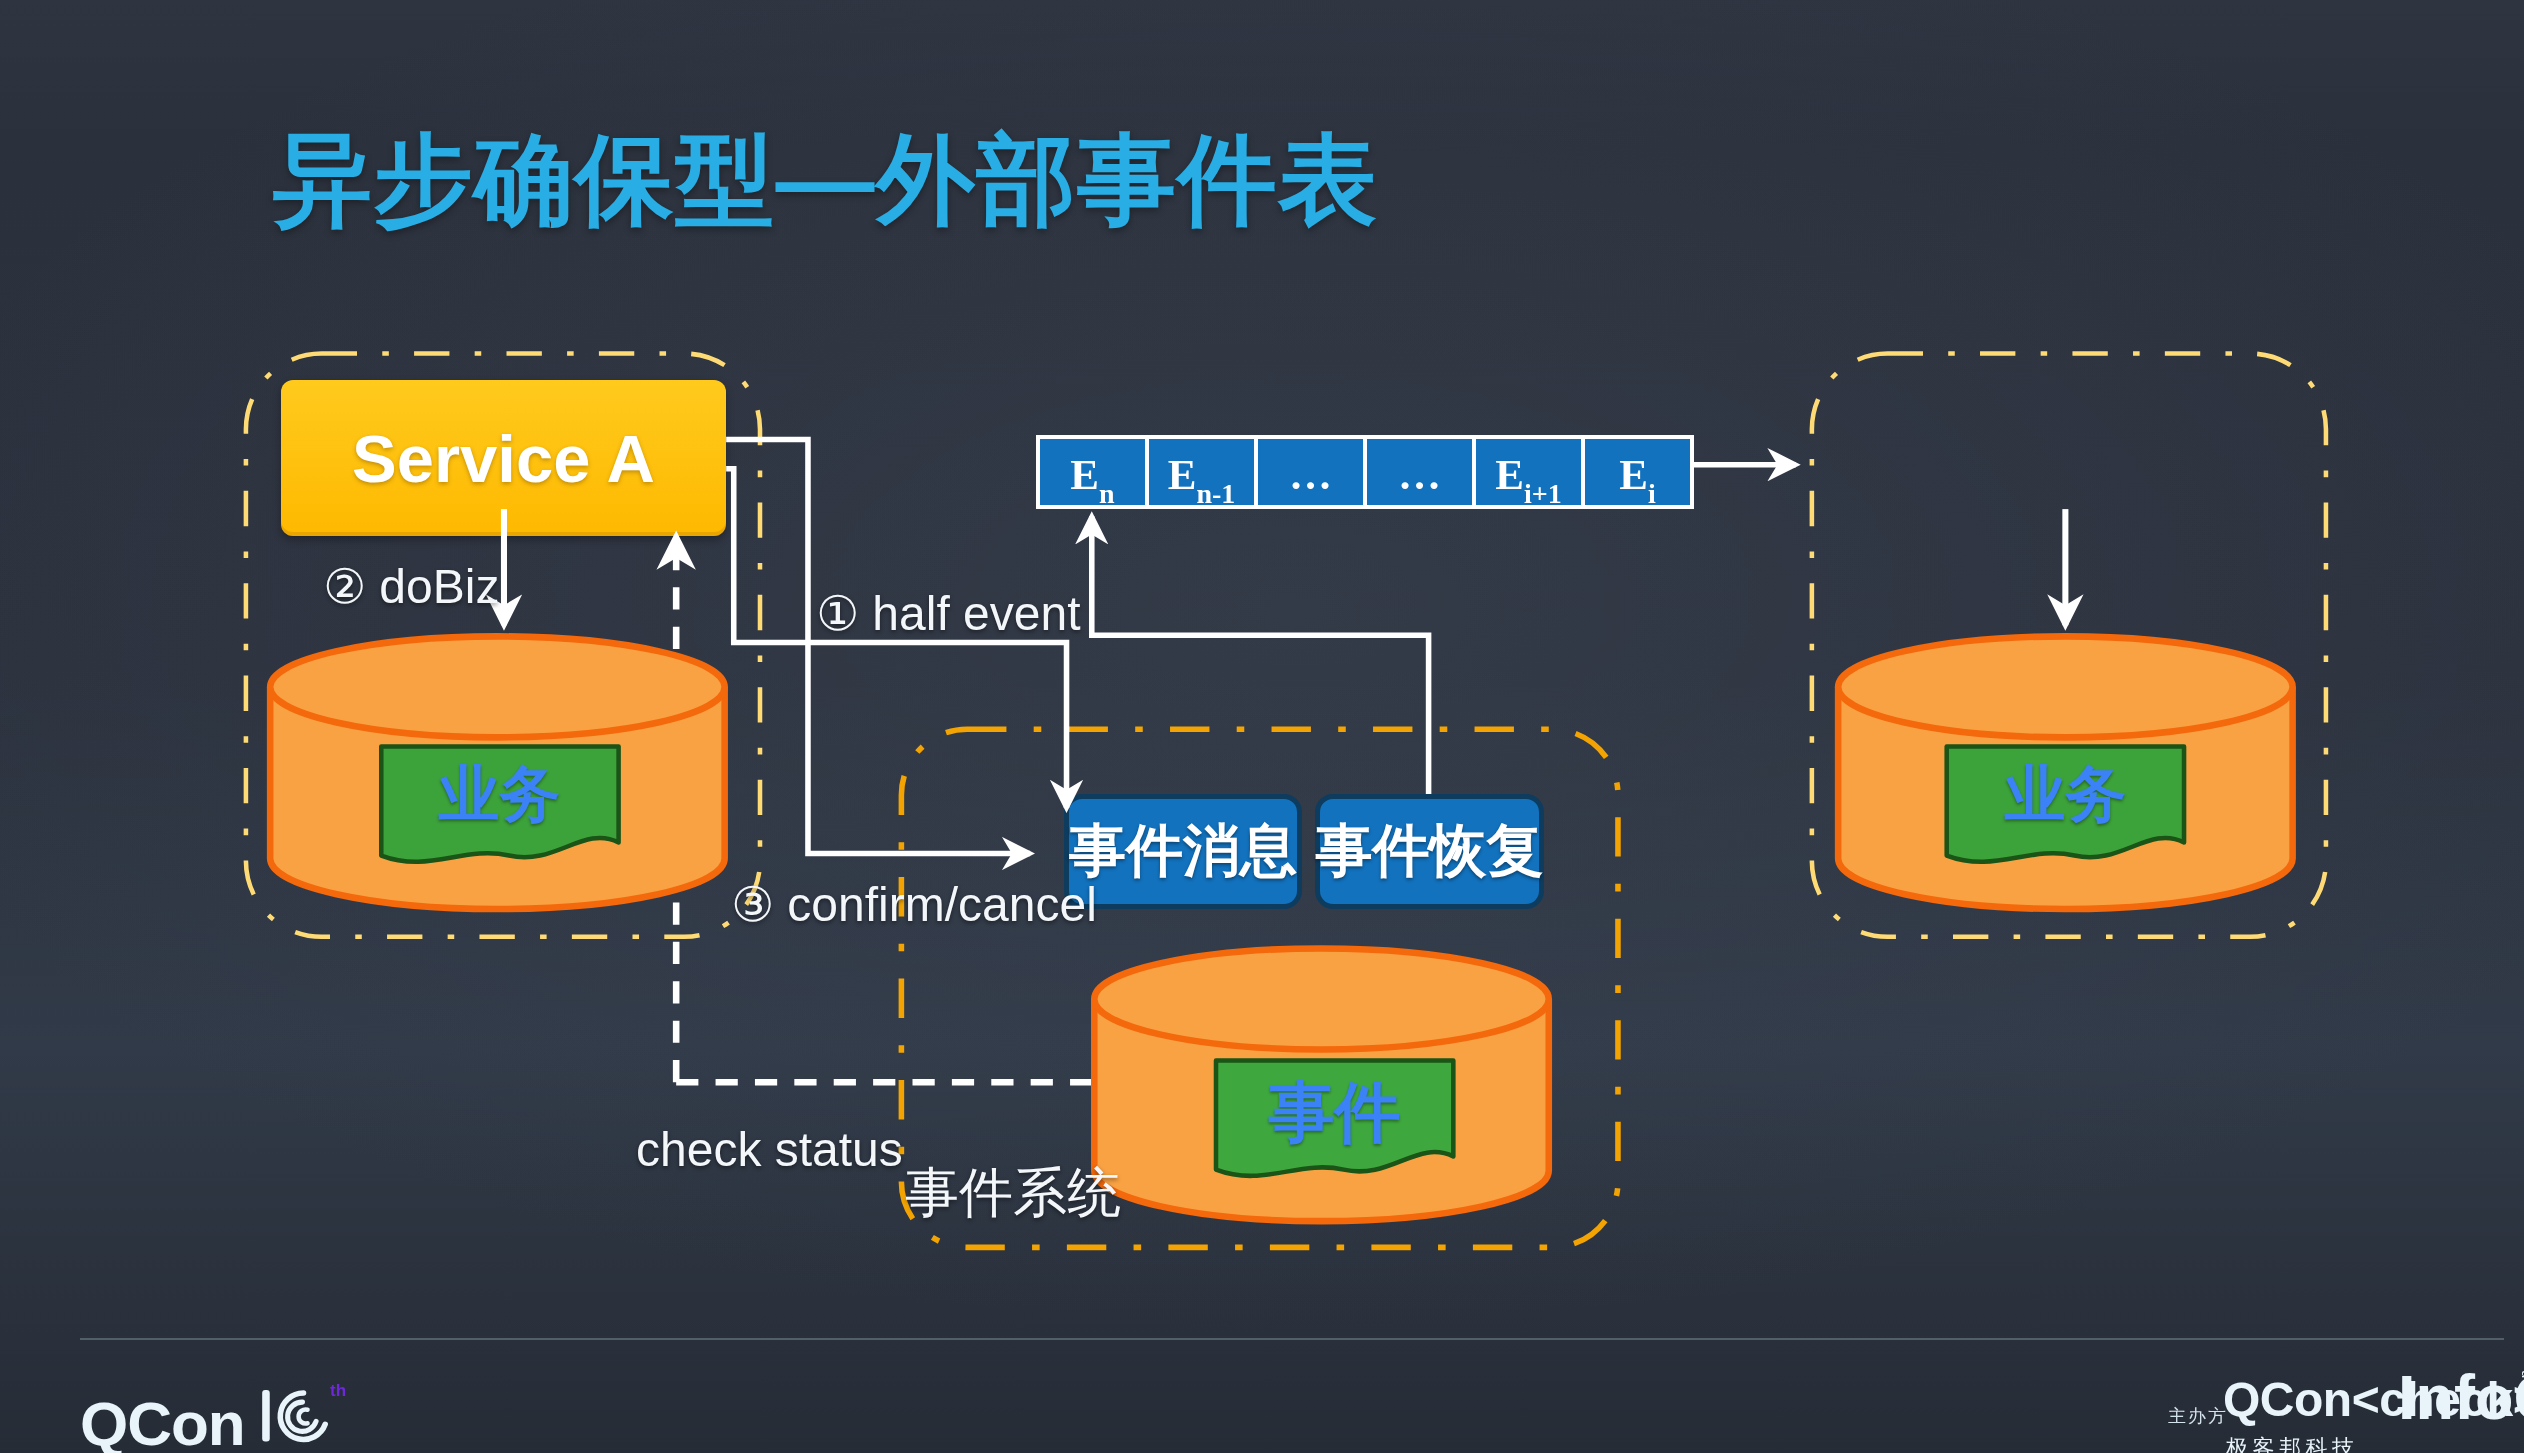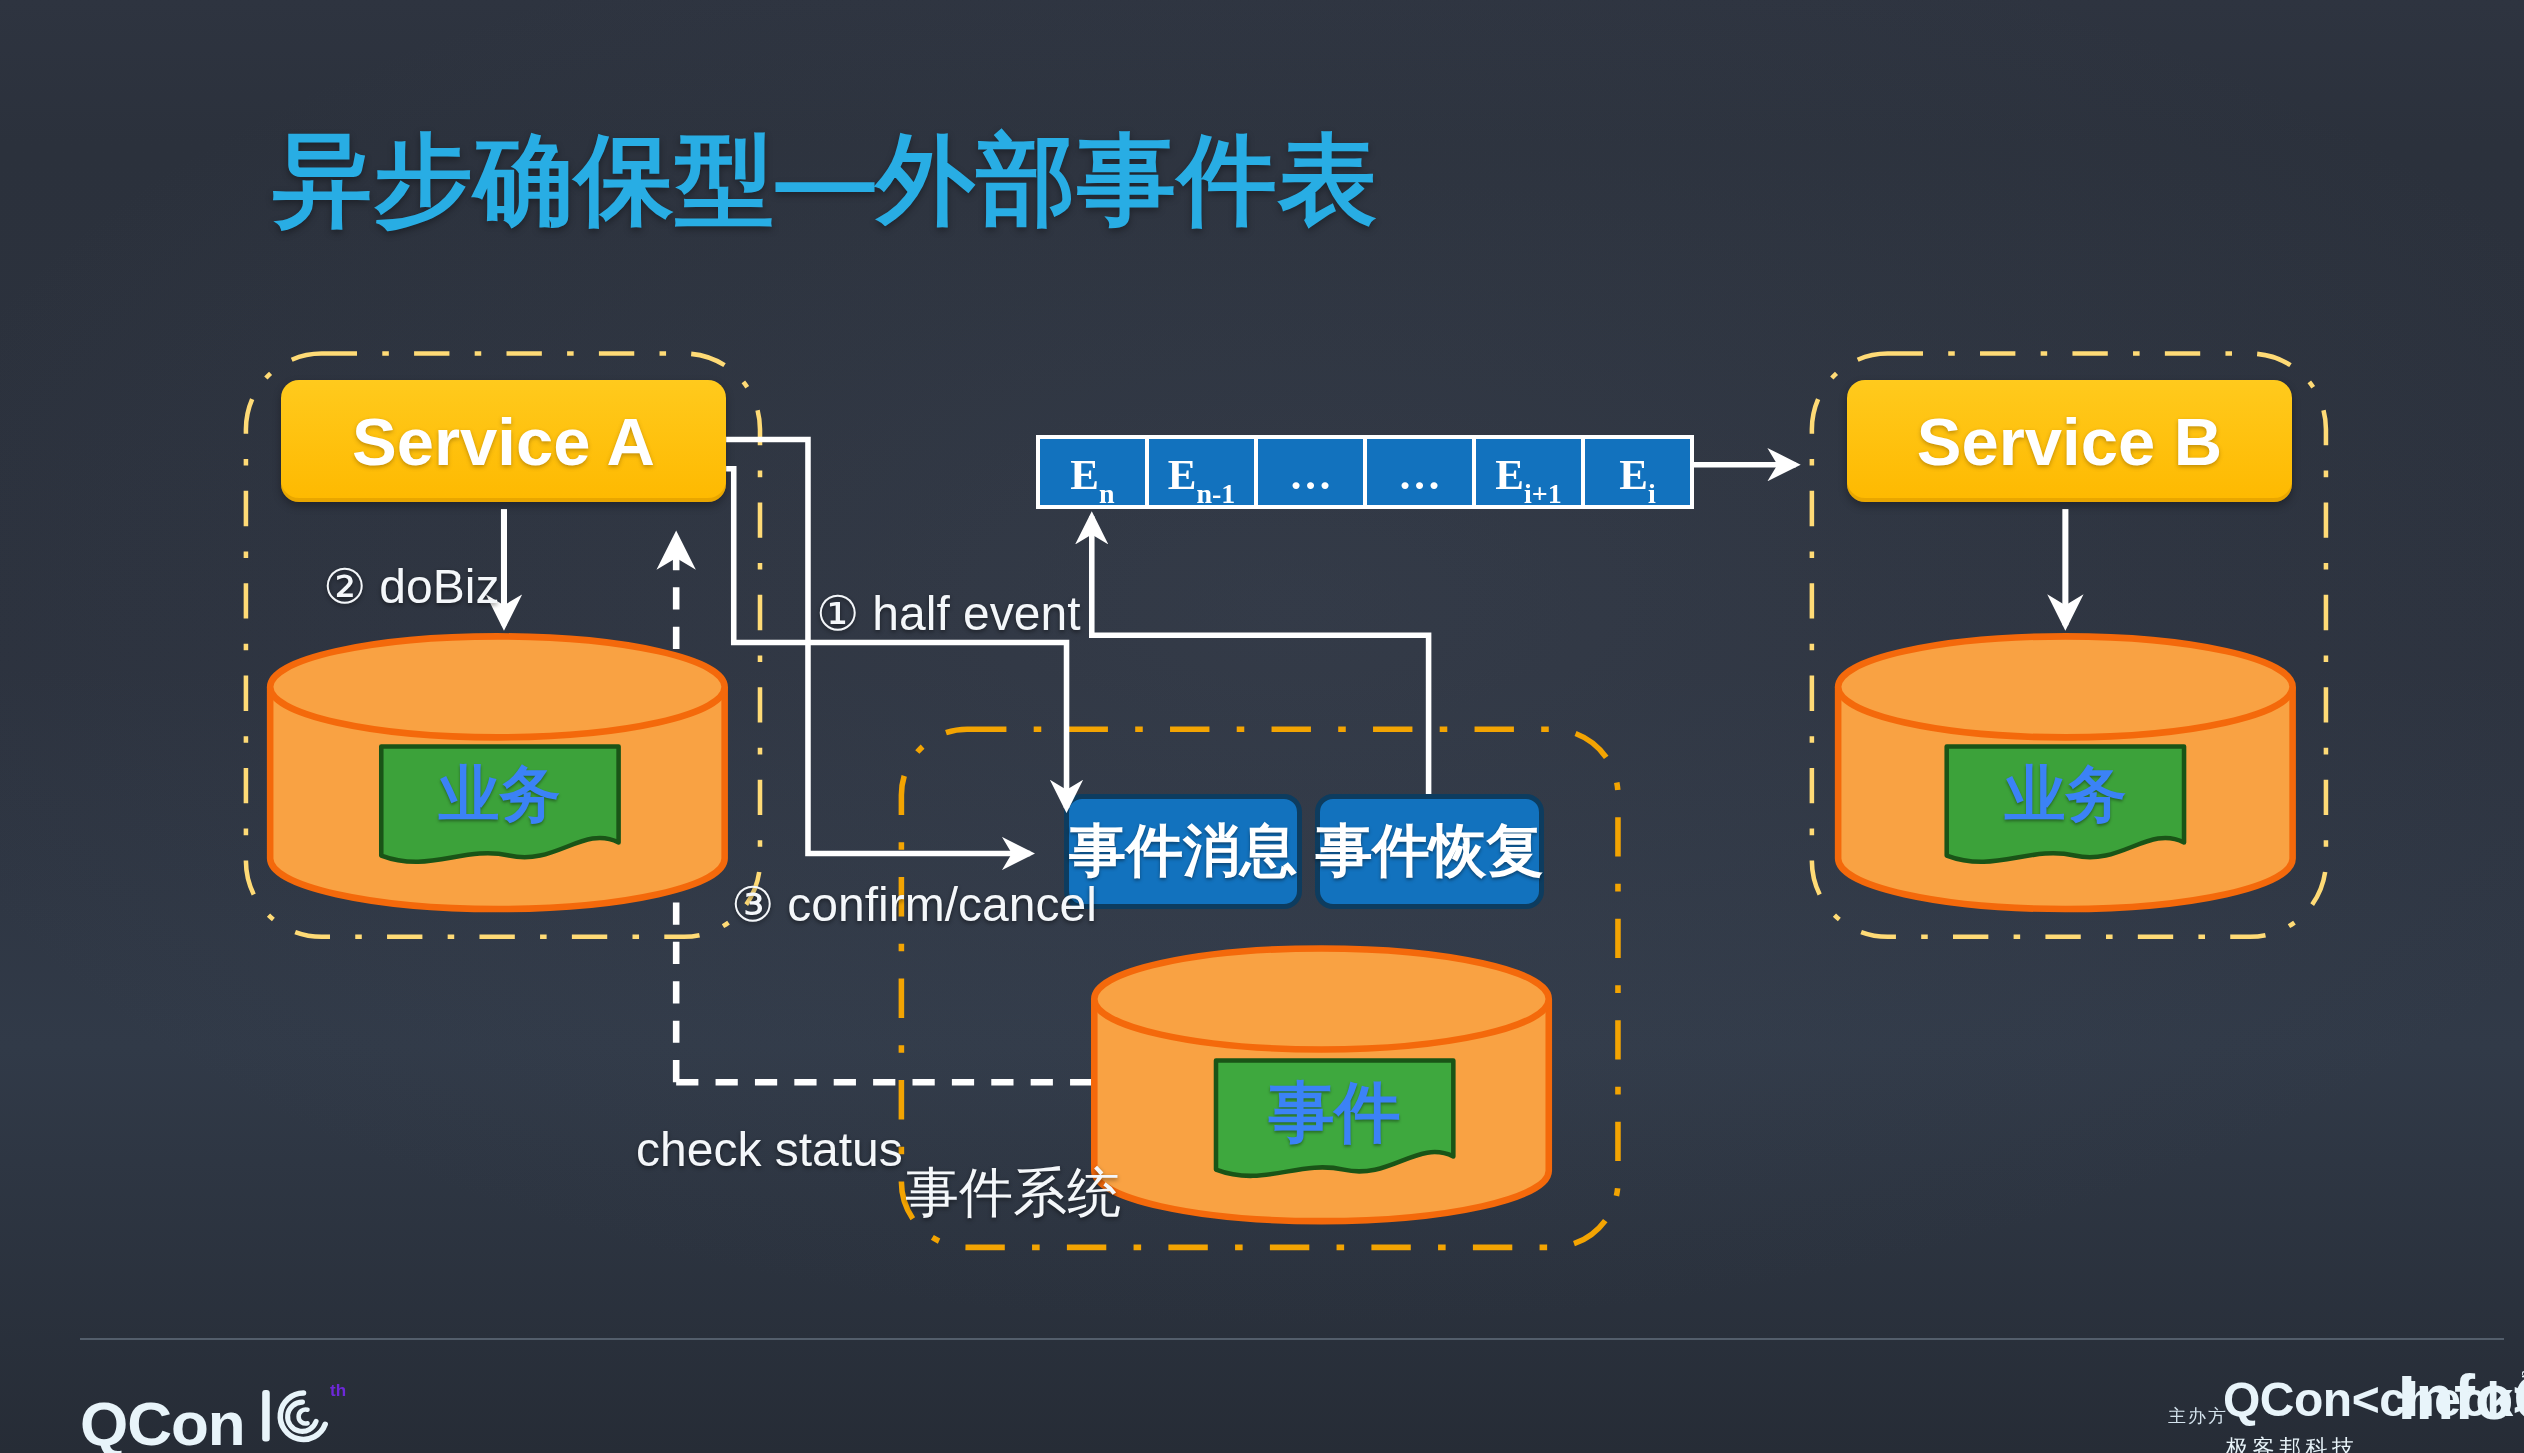--- a/index.html
+++ b/index.html
@@ -13,21 +13,21 @@
   #stage{position:relative;width:2585px;height:1454px;}
   #shapes{position:absolute;left:0;top:0;z-index:2;pointer-events:none;}
   .z1{z-index:1;}
   .z3{z-index:3;}
 
   .title{
     left:273px;top:115px;font-size:99px;font-weight:900;color:#28ADE4;
     letter-spacing:1.5px;white-space:nowrap;text-shadow:0 3px 7px rgba(0,0,0,.35);
   }
   .service-box{
-    width:445px;height:122px;border-radius:18px;
+    width:445px;height:156px;border-radius:12px;
     background:linear-gradient(180deg,#ffca1d 0%,#feb900 100%);
     box-shadow:0 4px 9px rgba(0,0,0,.30), inset 0 -4px 0 rgba(160,100,0,.22);
     display:flex;align-items:center;justify-content:center;
     color:#fff;font-size:67px;font-weight:800;
     text-shadow:0 2px 4px rgba(120,80,0,.45);
   }
   .blue-btn{
     height:115px;border-radius:18px;background:#1272BE;border:5px solid #0D3C5F;
     display:flex;align-items:center;justify-content:center;
     color:#fff;font-size:57px;font-weight:700;white-space:nowrap;
@@ -71,23 +71,20 @@
 </style>
 </head>
 <body>
 
 <div id="stage">
 
   <div class="abs z1 service-box" style="left:281px;top:380px;">
     <span>Service A</span>
   </div>
 
-  <div class="abs z1 service-box" style="left:1847px;top:380px;">
-    <span>Service B</span>
-  </div>
 
   <div class="abs z1 blue-btn" style="left:1064px;top:794px;width:238px;">
     <span>事件消息</span>
   </div>
 
   <div class="abs z1 blue-btn" style="left:1315px;top:794px;width:229px;align-items:center;">
     <span>事件恢复</span>
   </div>
 
   <div class="abs z1 queue">

